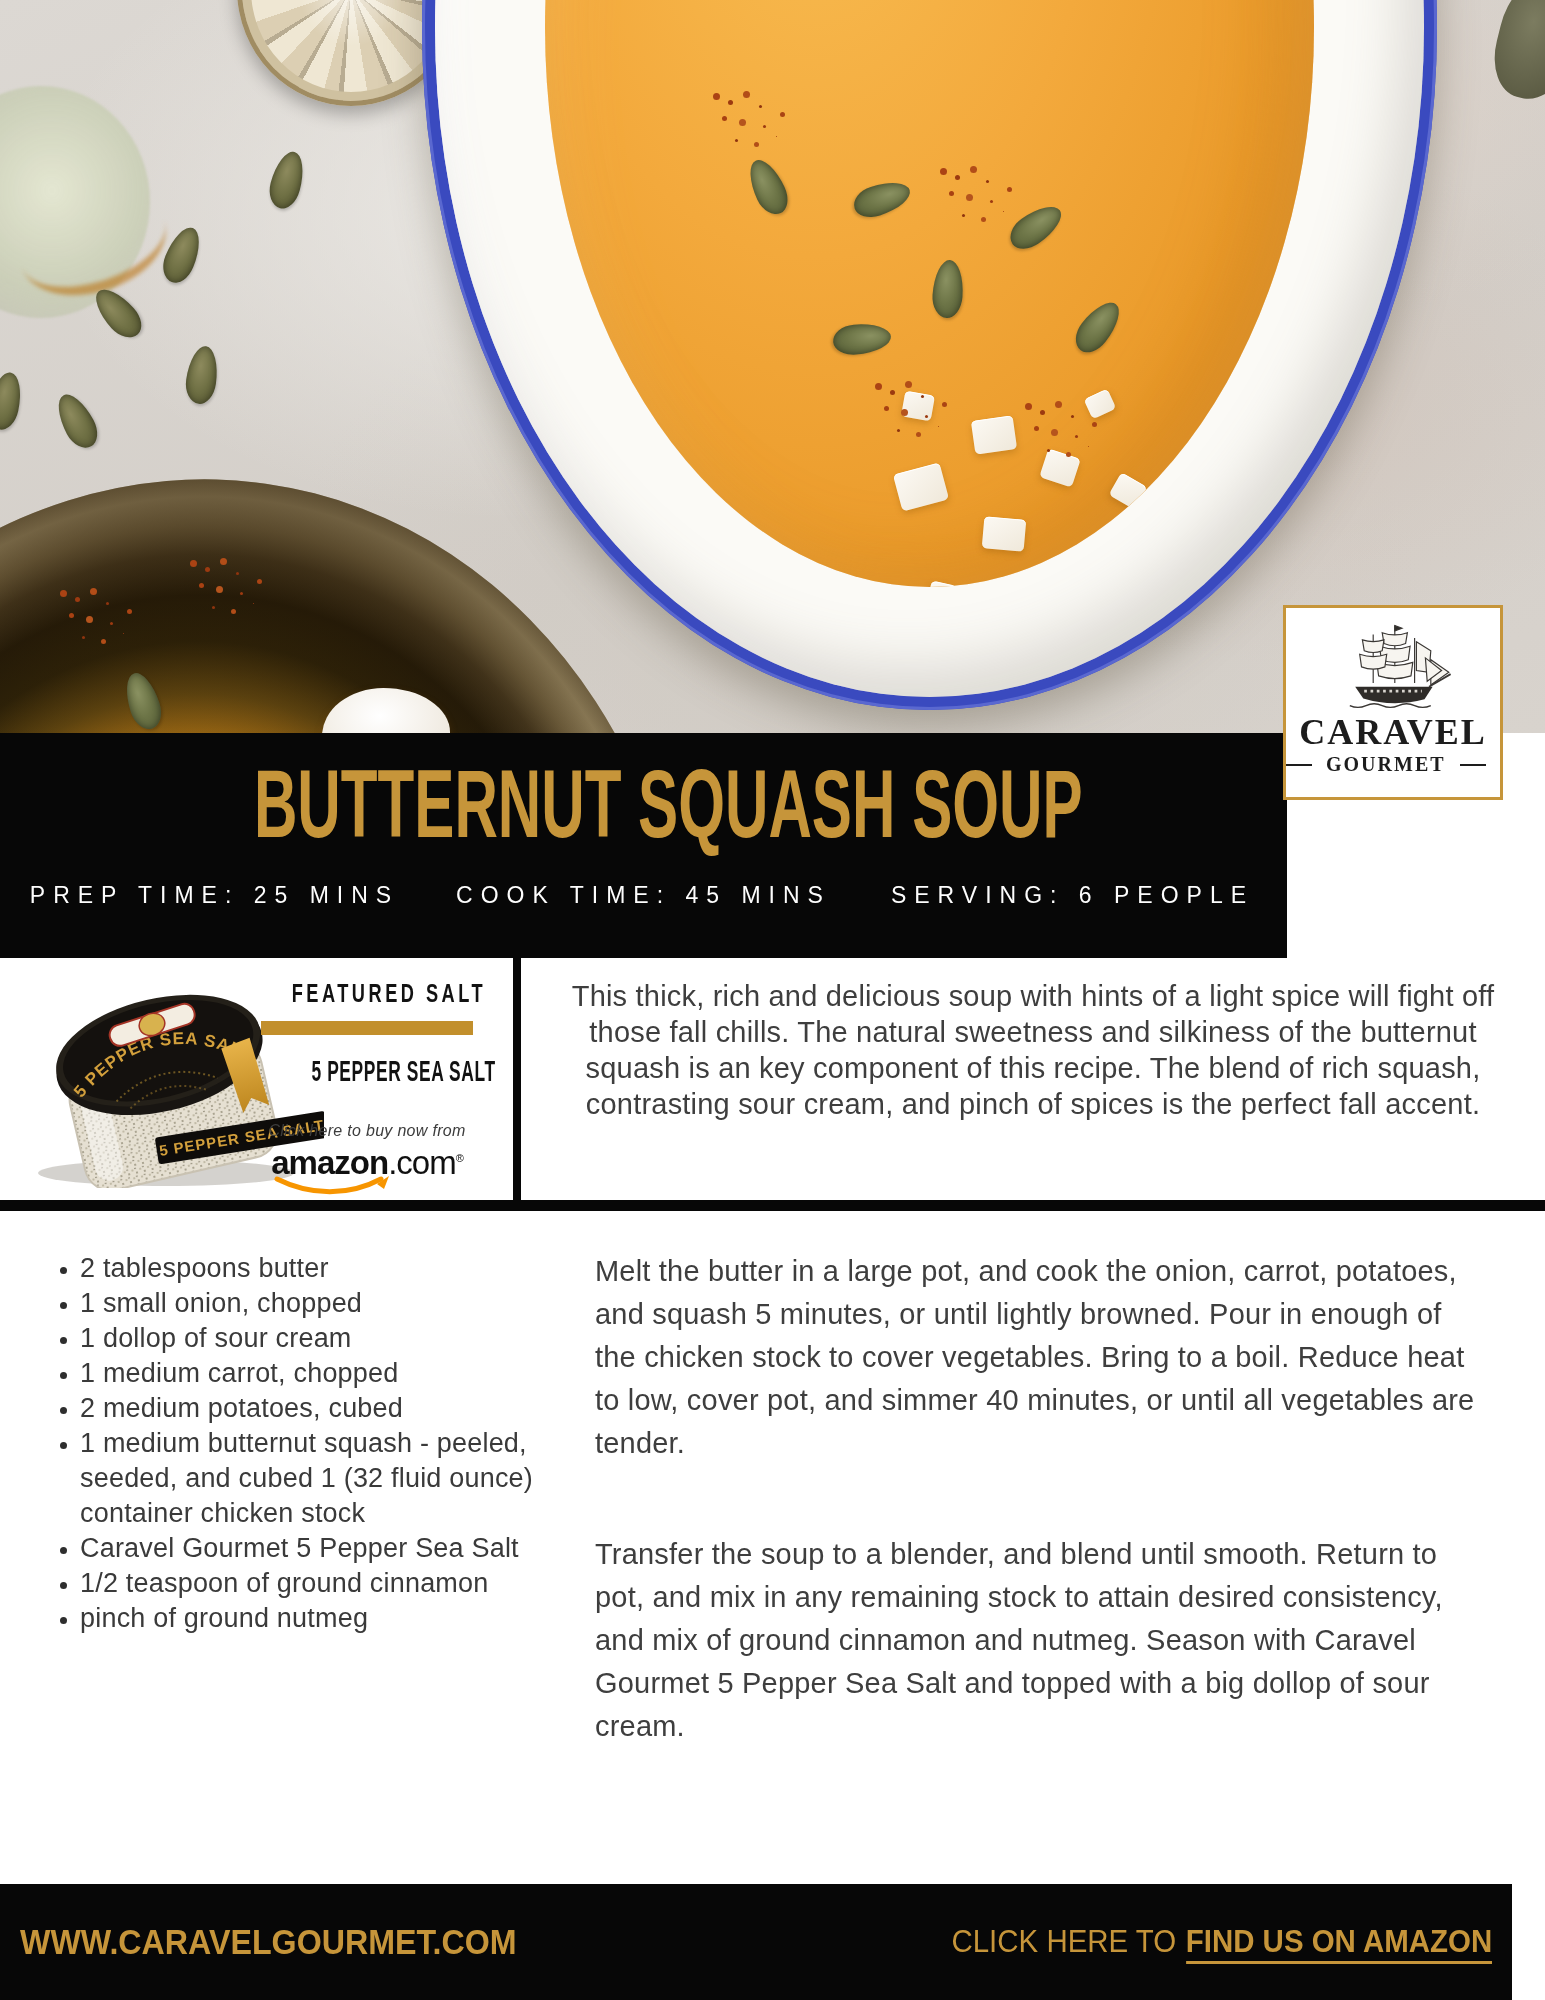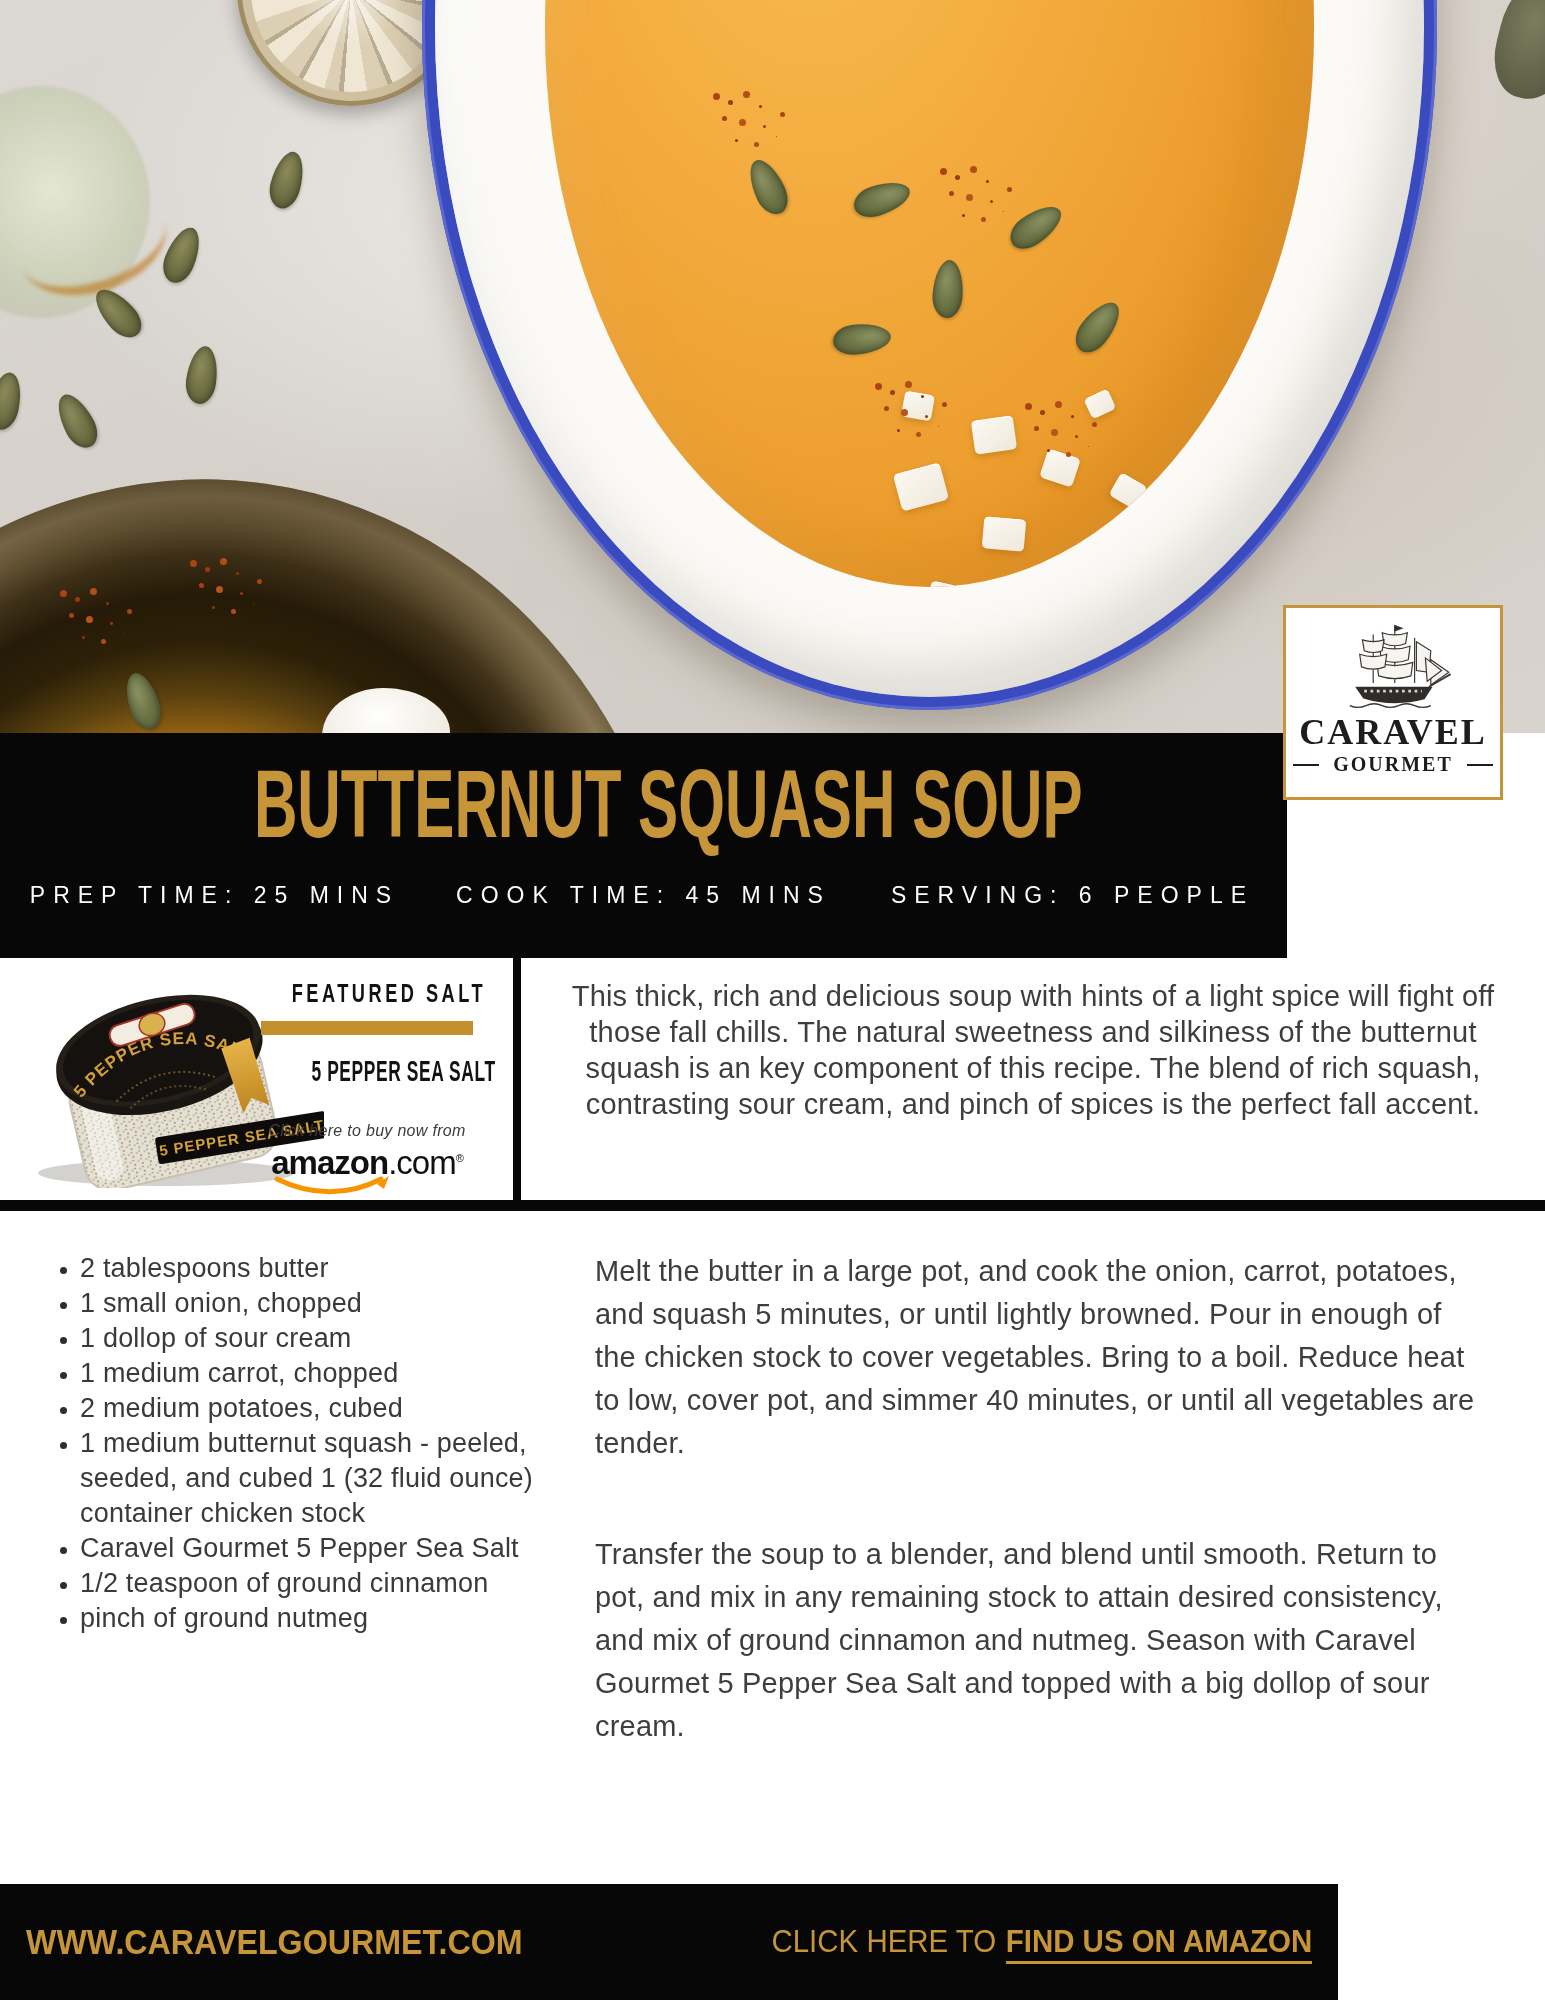--- a/index.html
+++ b/index.html
@@ -53,21 +53,21 @@
       border-bottom:10px solid rgba(186,116,22,.6);transform:rotate(-18deg);filter:blur(2px);}
   .leaf-tr{position:absolute;left:1498px;top:-18px;width:78px;height:118px;transform:rotate(14deg);
       border-radius:42% 58% 55% 45%/48% 52% 55% 45%;
       background:radial-gradient(ellipse at 40% 35%, #7c7c60, #5d5d45 70%, #4a4a35 100%);}
 
   
   .logo-box{position:absolute;left:1283px;top:605px;width:220px;height:195px;background:#ffffff;
       border:3px solid #c6953a;box-sizing:border-box;text-align:center;z-index:6;}
   .logo-box svg{display:block;margin:10px auto 0;}
   .brand{font-family:"Liberation Serif",serif;font-weight:700;font-size:36px;letter-spacing:2px;color:#1d1d1d;line-height:1;}
-  .brand-sub{display:flex;align-items:center;justify-content:center;gap:14px;margin-top:3px;
+  .brand-sub{display:flex;align-items:center;gap:14px;margin-top:3px;
       font-family:"Liberation Serif",serif;font-weight:700;font-size:20px;letter-spacing:2px;color:#1d1d1d;}
   .dash{width:26px;height:2px;background:#1d1d1d;}
 
   
   .band{position:absolute;left:0;top:733px;width:1287px;height:225px;background:#070707;z-index:3;}
   .band-title{padding-top:22px;text-align:center;}
   .band-title .t{display:inline-block;white-space:nowrap;font-weight:700;font-size:97px;line-height:1;
       color:#c6953a;transform:scaleX(.62);}
   .meta{display:flex;margin-top:30px;}
   .meta div{flex:1;text-align:center;color:#fdfdfd;font-size:23px;font-weight:500;letter-spacing:8px;white-space:nowrap;}
@@ -99,22 +99,22 @@
   .ingredients{position:absolute;left:0;top:0;width:600px;}
   .ingredients ul{margin:40px 0 0 0;padding-left:80px;}
   .ingredients li{font-size:27px;line-height:35px;color:#3a3a3a;letter-spacing:.2px;}
   .ingredients li::marker{color:#2e2e2e;font-size:22px;}
   .steps{position:absolute;left:595px;top:0;width:890px;}
   .steps p{margin:0;font-size:29px;line-height:43px;color:#3e3e3e;letter-spacing:.2px;}
   .steps p.p1{margin-top:39px;}
   .steps p.p2{margin-top:68px;}
 
   
-  .footer{position:absolute;left:0;top:1884px;width:1338px;height:116px;background:#070707;
-      display:flex;align-items:center;justify-content:space-between;padding:0 26px;box-sizing:border-box;}
+  .footer{position:absolute;left:0;top:1884px;width:1512px;height:116px;background:#070707;
+      display:flex;align-items:center;justify-content:space-between;padding:0 20px;box-sizing:border-box;}
   .site{display:inline-block;white-space:nowrap;font-weight:700;font-size:35px;color:#c6953a;
       transform:scaleX(.92);transform-origin:0 50%;cursor:pointer;}
   .foot-cta{display:inline-block;white-space:nowrap;font-size:31px;color:#c6953a;
       transform:scaleX(.95);transform-origin:100% 50%;}
   .foot-cta .pre{font-weight:400;margin-right:10px;}
   .foot-cta .lnk{font-weight:700;border-bottom:3px solid #c6953a;padding-bottom:2px;cursor:pointer;}
 </style>
 </head>
 <body>
 

